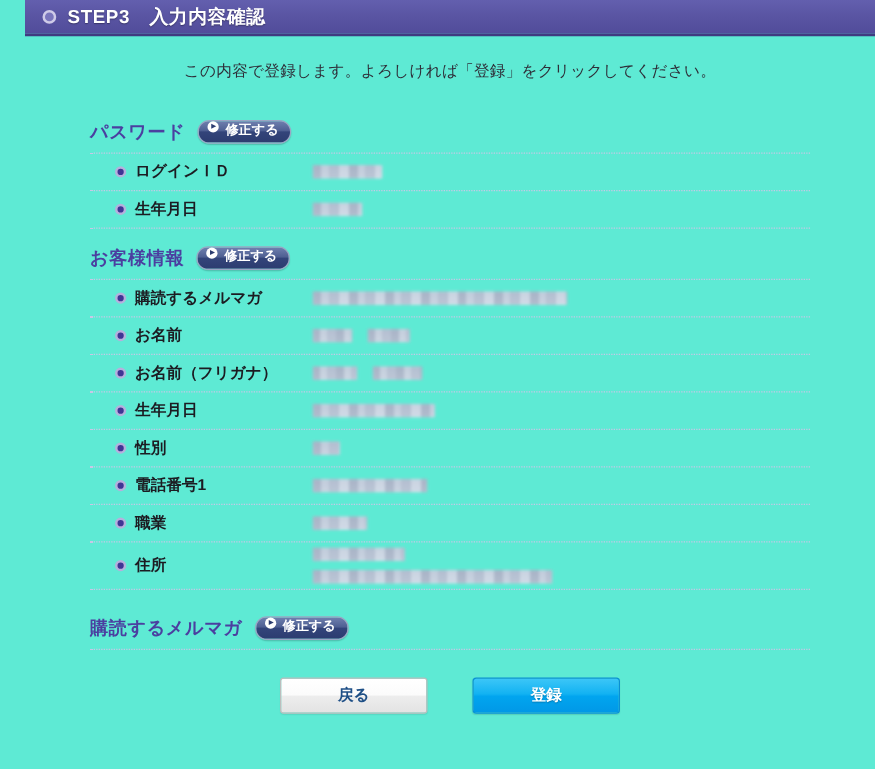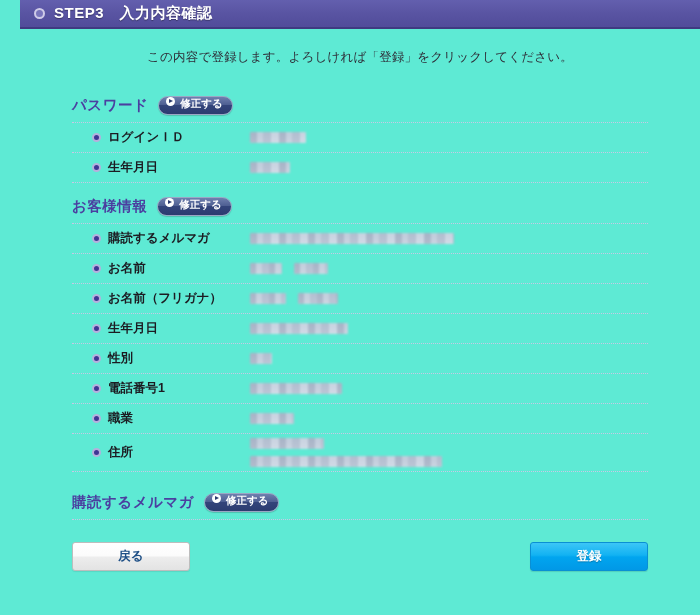--- a/index.html
+++ b/index.html
@@ -155,21 +155,21 @@
         rgba(200,204,220,.55) 6px, rgba(200,204,220,.55) 12px,
         rgba(170,175,198,.55) 12px, rgba(170,175,198,.55) 19px),
       linear-gradient(to bottom, #c9ccdd, #dfe1ec);
     filter: blur(1.1px);
   }
 
   
   .footer {
     margin-top: 22px;
     display: flex;
-    justify-content: space-between;
+    justify-content: center;
     gap: 36px;
   }
   .btn-back, .btn-submit {
     width: 118px; height: 29px;
     border-radius: 3px;
     font-size: 12.5px;
     font-weight: bold;
     cursor: pointer;
     border: 1px solid;
     display: flex; align-items: center; justify-content: center;

